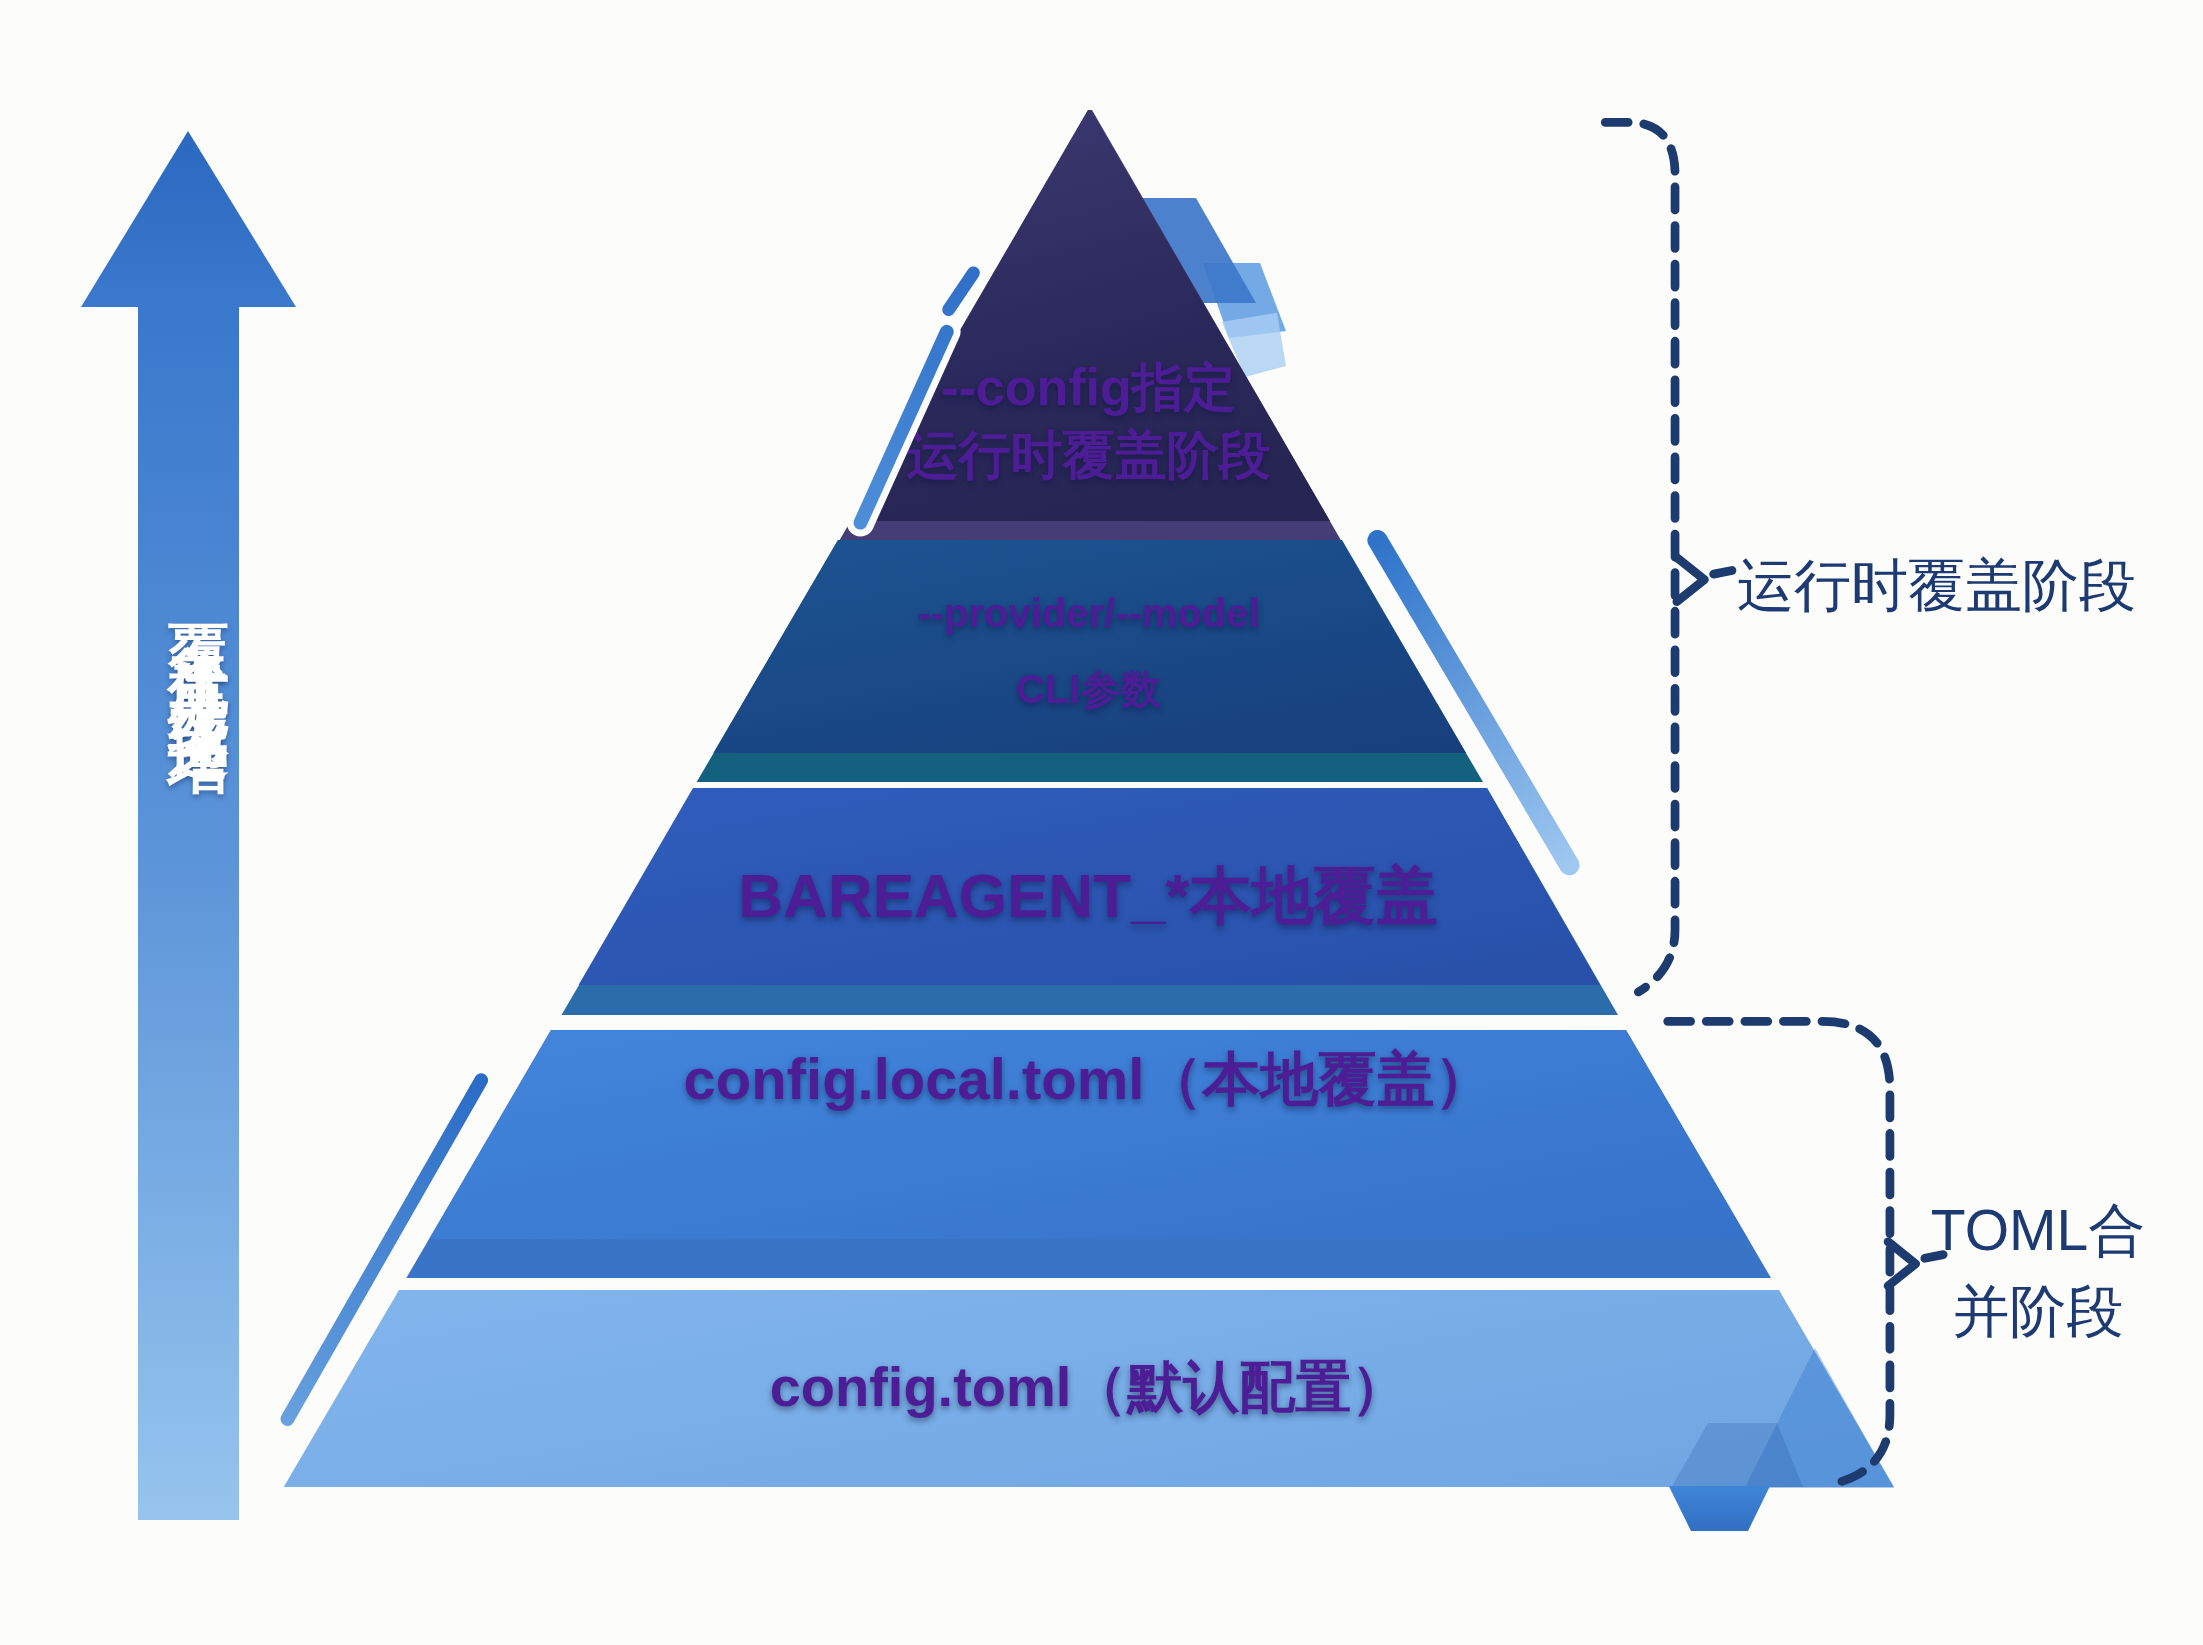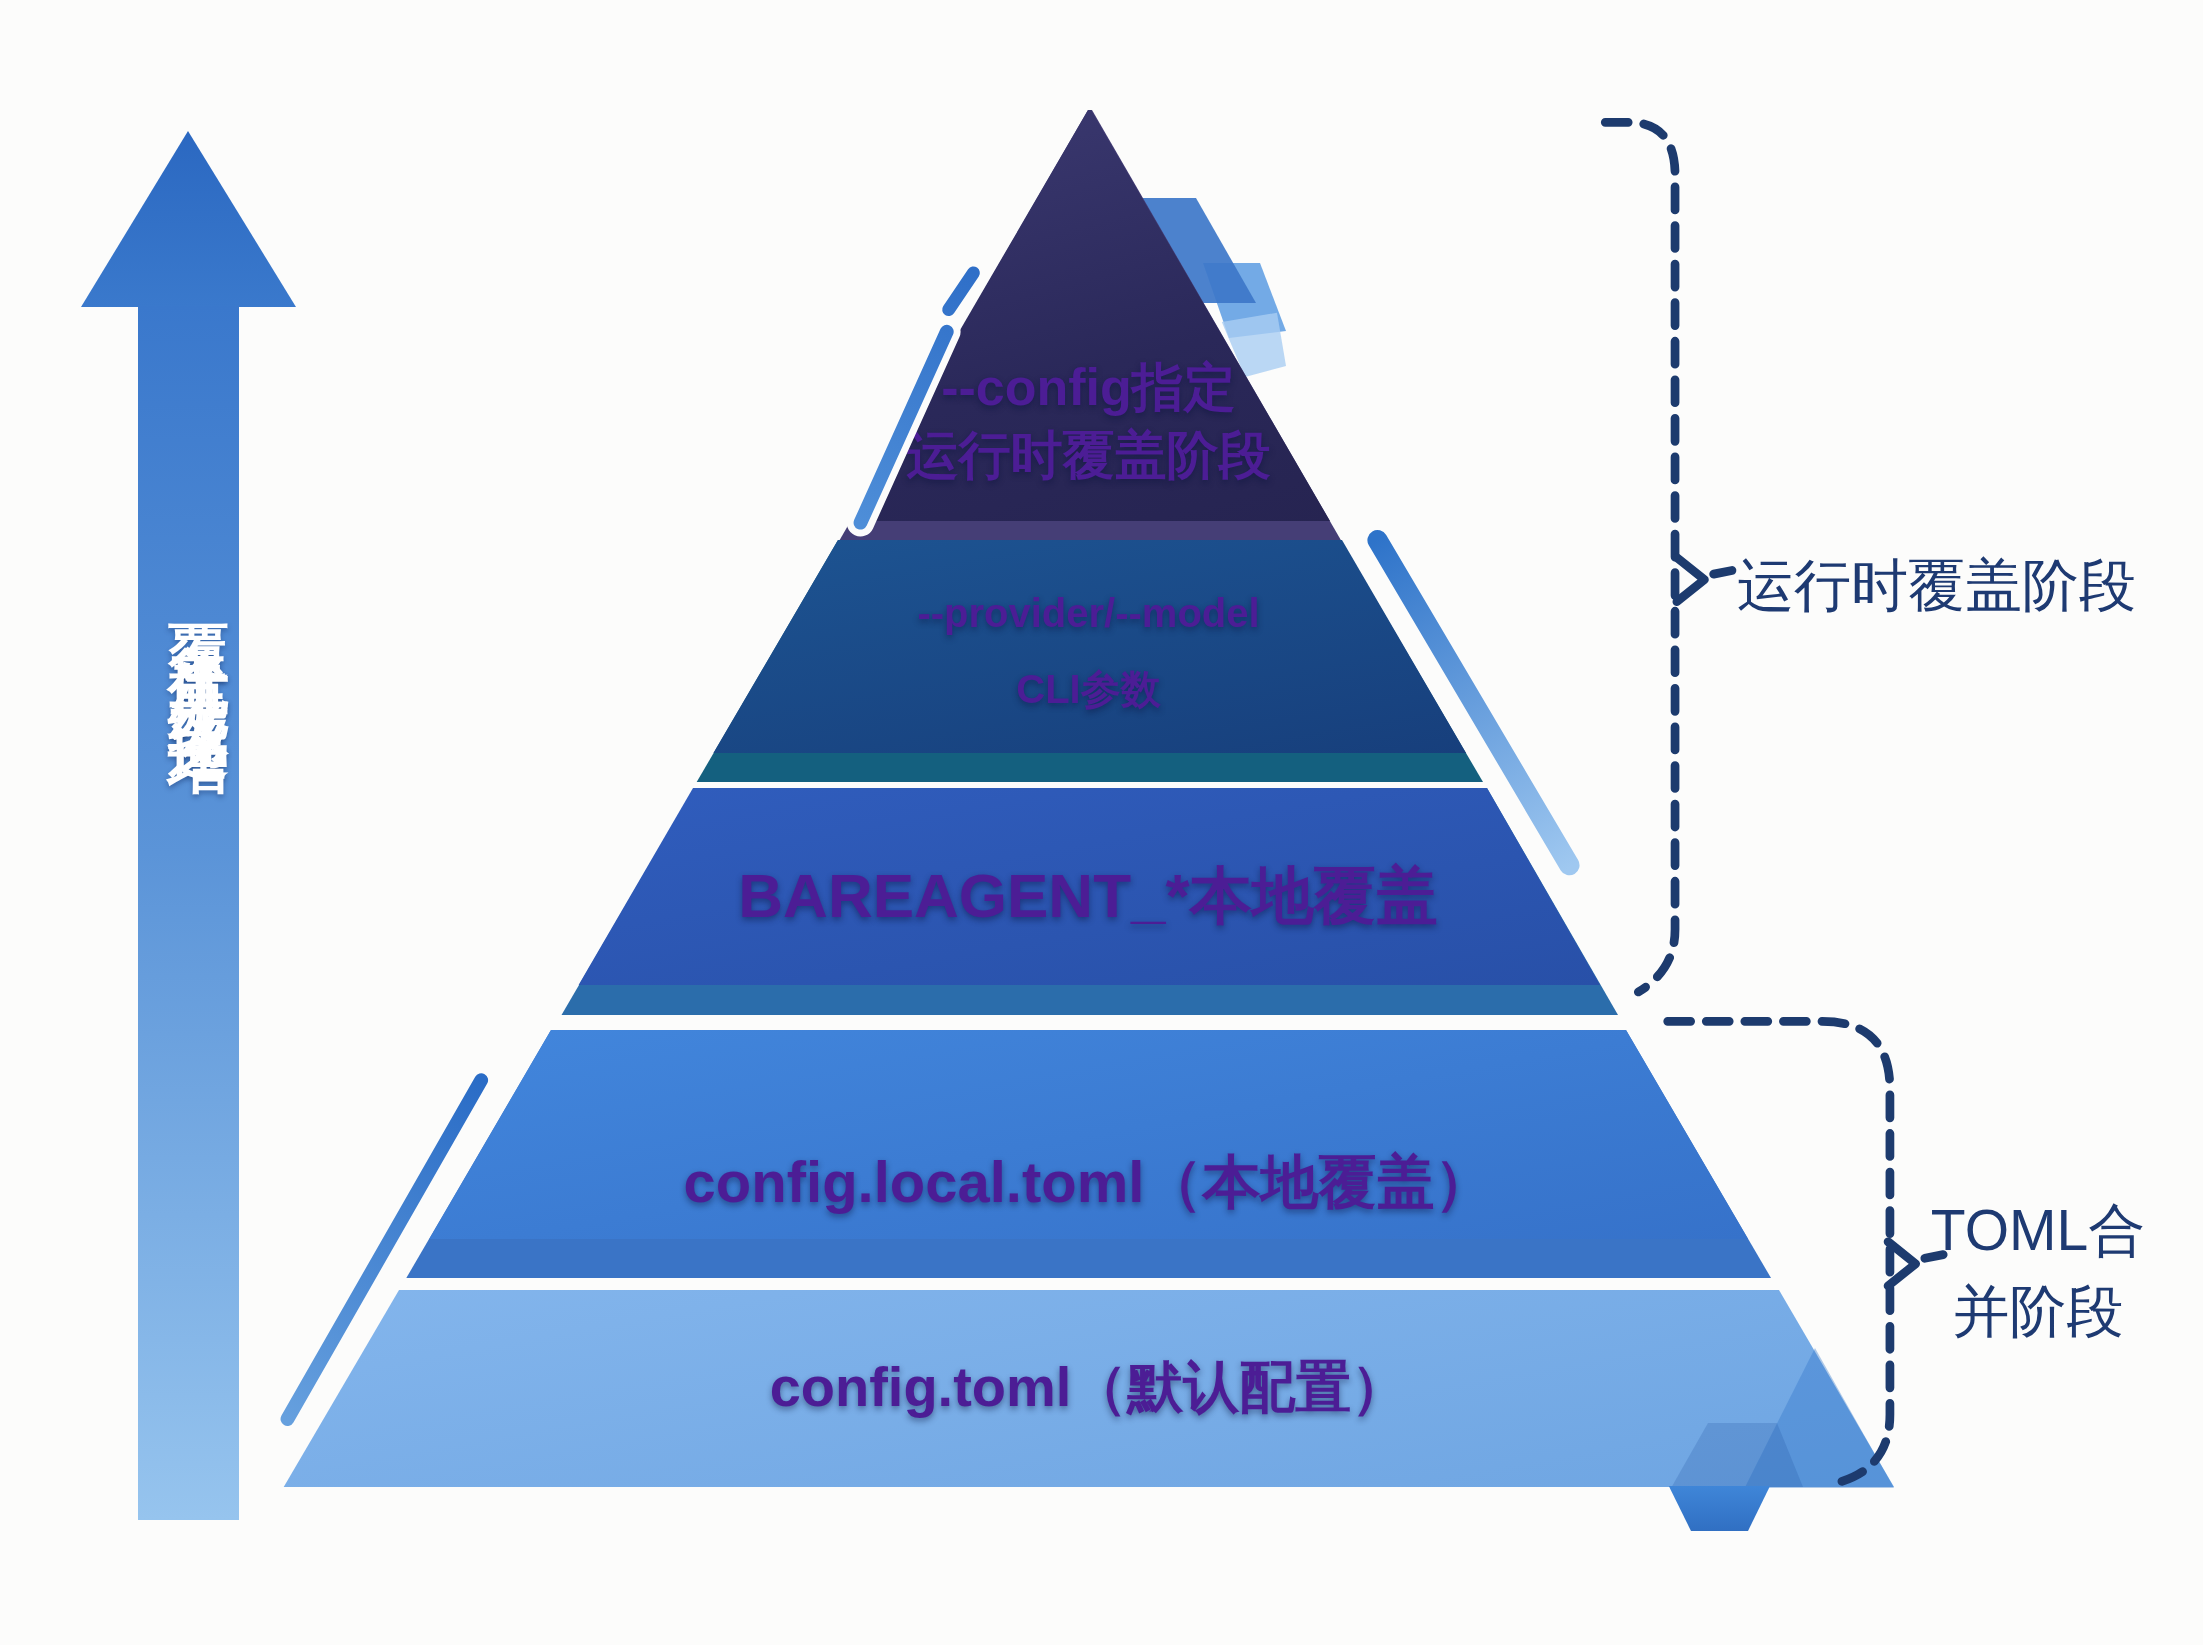--- a/index.html
+++ b/index.html
@@ -89,21 +89,21 @@
     <div class="line">运行时覆盖阶段</div>
   </div>
   <div class="lvl-text" style="left:721px;top:575px;width:735px;font-size:40px;line-height:76px;">
     <div class="line">--provider/--model</div>
     <div class="line">CLI参数</div>
   </div>
   <div class="lvl-text" style="left:583px;top:862px;width:1010px;font-size:62px;line-height:68px;">
     <div class="line">BAREAGENT_*本地覆盖</div>
 
   </div>
-  <div class="lvl-text" style="left:445px;top:1149px;width:1286px;font-size:58px;line-height:66px;">
+  <div class="lvl-text" style="left:445px;top:1046px;width:1286px;font-size:58px;line-height:66px;">
     <div class="line">config.local.toml（本地覆盖）</div>
 
   </div>
   <div class="lvl-text" style="left:354px;top:1355px;width:1469px;font-size:56px;line-height:64px;">
     <div class="line">config.toml（默认配置）</div>
 
   </div>
 
   <div class="annot" style="left:1737px;top:548px;font-size:57px;white-space:nowrap;">运行时覆盖阶段</div>
   <div class="annot" style="left:1917px;top:1190px;width:242px;font-size:57px;line-height:81px;text-align:center;">TOML合并阶段</div>

